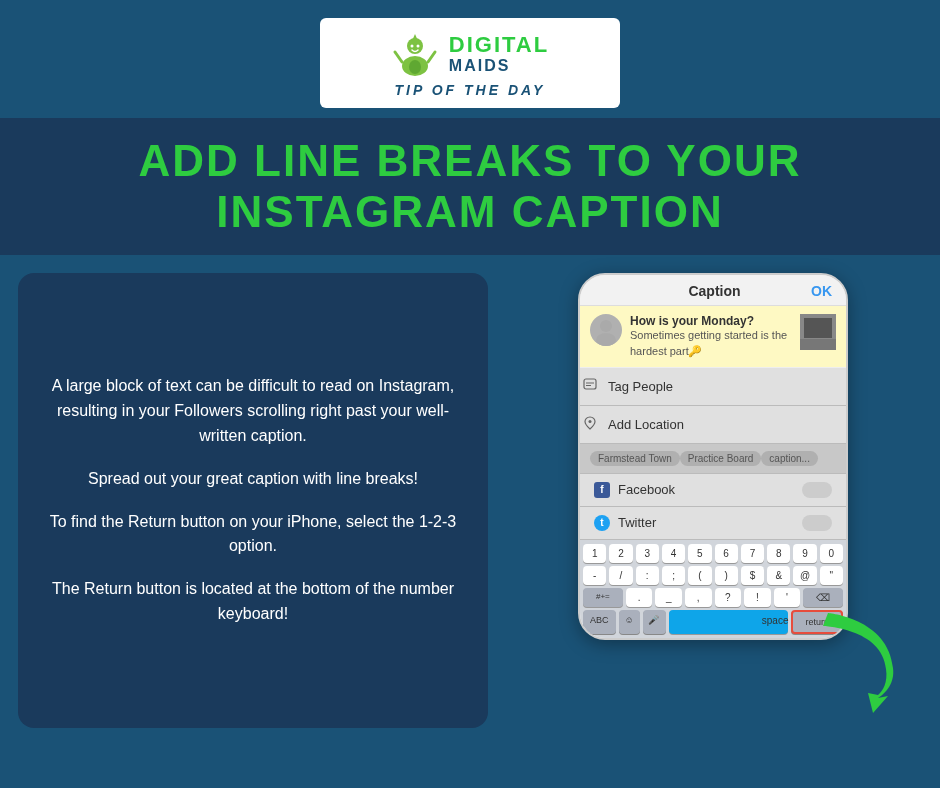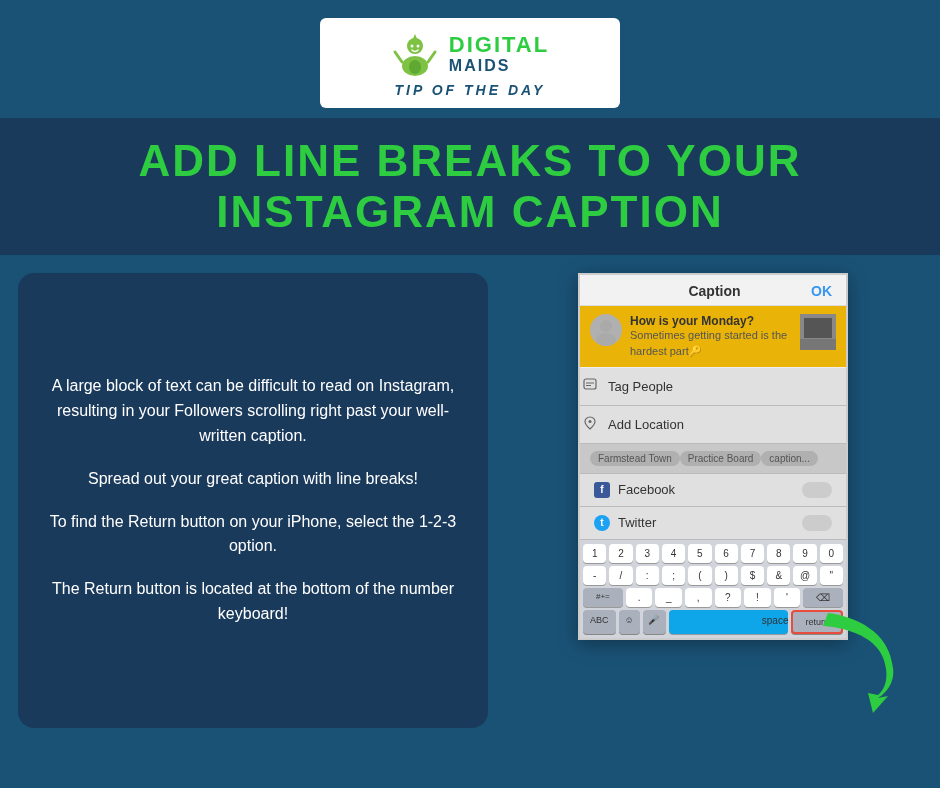--- a/index.html
+++ b/index.html
@@ -133,21 +133,21 @@
       flex: 1;
       position: relative;
       display: flex;
       align-items: flex-start;
       justify-content: center;
     }
 
     .phone-mockup {
       width: 270px;
       background: #f2f2f2;
-      border-radius: 0;
+      border-radius: 27px;
       border: 2px solid #ccc;
       overflow: hidden;
       box-shadow: 0 4px 18px rgba(0,0,0,0.35);
       position: relative;
       z-index: 2;
     }
 
     
     .phone-caption-header {
       background: #f2f2f2;
@@ -167,21 +167,21 @@
     }
 
     .caption-ok {
       color: #3897f0;
       font-size: 14px;
       font-weight: bold;
     }
 
     
     .caption-text-area {
-      background: #eab308;
+      background: #fef9c3;
       display: flex;
       padding: 8px 10px;
       gap: 8px;
       border-bottom: 1px solid #eee;
     }
 
     .caption-avatar {
       width: 32px;
       height: 32px;
       border-radius: 50%;

